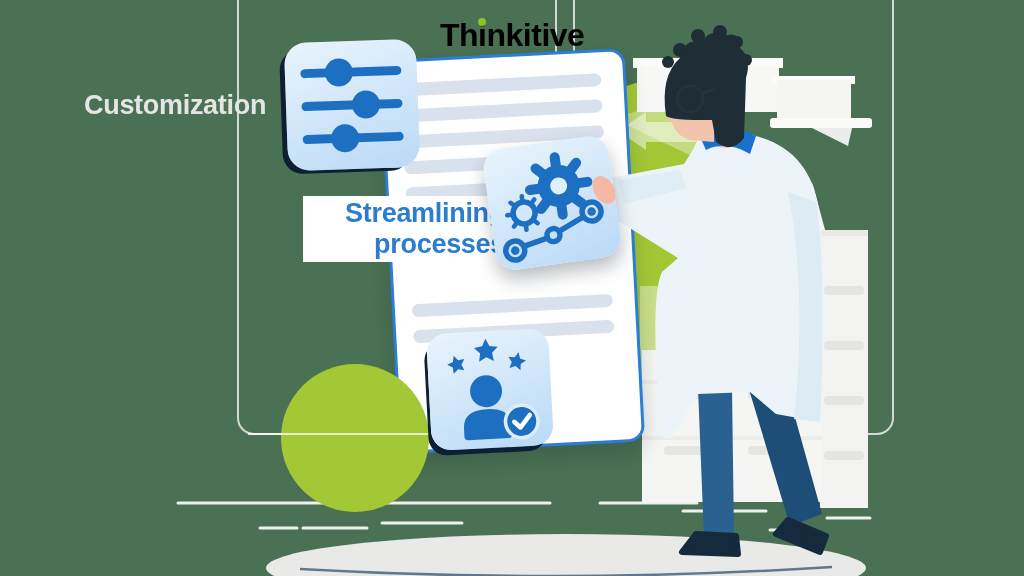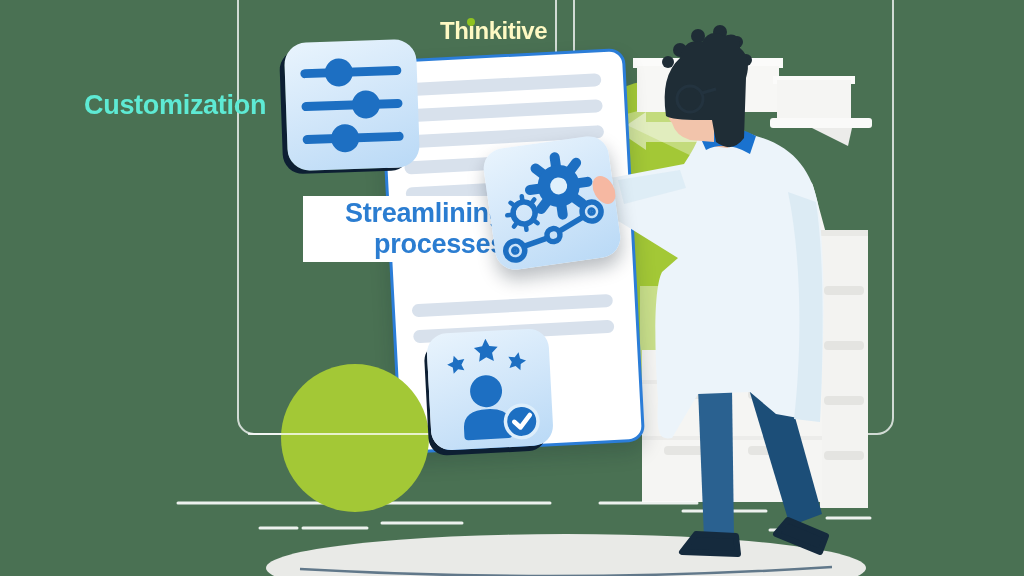--- a/index.html
+++ b/index.html
@@ -24,31 +24,31 @@
     display:flex;align-items:center;justify-content:center;
   }
   .sliders-card{left:286px;top:41px;width:132px;height:128px;border-radius:22px;
     transform:rotate(-2deg);box-shadow:-7px 5px 0 -2px #0d1f33;}
   .gear-card{left:489px;top:142px;width:126px;height:122px;
     transform:rotate(-8deg);box-shadow:0 10px 18px rgba(8,20,35,.28);}
   .user-card{left:429px;top:331px;width:122px;height:117px;
     transform:rotate(-3deg);box-shadow:-5px 7px 0 -2px #0d1f33;}
   
   .heading{
-    position:absolute;color:#5eead4;font-weight:bold;font-size:27px;
+    position:absolute;color:#e5e5e5;font-weight:bold;font-size:27px;
     letter-spacing:-0.3px;white-space:nowrap;
   }
   .streamline-box{
     position:absolute;left:303px;top:196px;width:210px;height:66px;
     background:#ffffff;text-align:right;padding:2px 8px 0 0;box-sizing:border-box;
   }
   .streamline-box div{color:#2b7dd1;font-weight:bold;font-size:27px;line-height:31px;letter-spacing:-0.3px;}
   .logo{
-    position:absolute;left:440px;top:17px;color:#fef9c3;font-weight:bold;
-    font-size:24px;letter-spacing:-0.5px;white-space:nowrap;
+    position:absolute;left:440px;top:17px;color:#000000;font-weight:bold;
+    font-size:32px;letter-spacing:-0.5px;white-space:nowrap;
   }
   .logo-i{position:relative;display:inline-block;}
   .logo-dot{
     position:absolute;left:50%;top:1px;transform:translateX(-50%);
     width:8px;height:8px;border-radius:50%;background:#8fc320;
   }
 </style>
 </head>
 <body>
 

